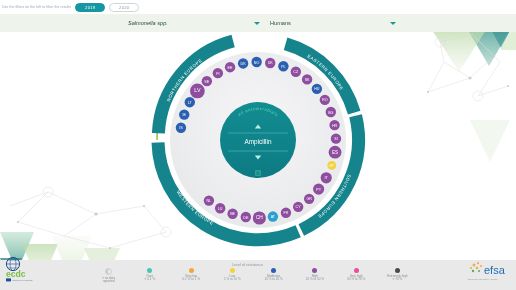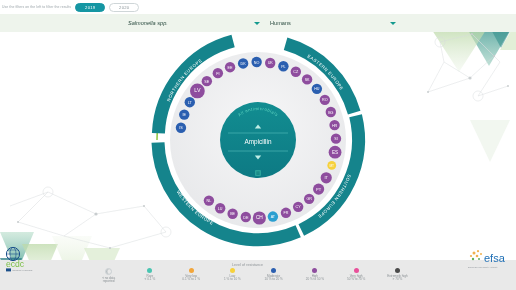--- a/index.html
+++ b/index.html
@@ -67,22 +67,22 @@
   .lg-dot{width:5px;height:5px;border-radius:50%;margin-bottom:1.5px;}
   .lg-moon{
     width:5px;height:5px;border-radius:50%;margin-bottom:1.5px;
     background:transparent;box-shadow:1.4px 0 0 0 #b9bfc2 inset;
     border:.6px solid #c9cfd2;
   }
   .lg-l1{font-size:3.1px;color:#8a9094;line-height:1.25;text-align:center;white-space:nowrap;}
   .lg-l2{font-size:3.1px;color:#8a9094;line-height:1.25;text-align:center;white-space:nowrap;}
 
   
-  .logo-ecdc{position:absolute;left:4px;bottom:14px;z-index:14;}
-  .logo-efsa{position:absolute;right:6px;bottom:16px;z-index:14;text-decoration:underline;}
+  .logo-ecdc{position:absolute;left:4px;bottom:4px;z-index:14;font-weight:bold;}
+  .logo-efsa{position:absolute;right:6px;bottom:4px;z-index:14;text-decoration:underline;}
 </style>
 </head>
 <body>
 
 <div class="bg">
   <svg width="516" height="290" viewBox="0 0 516 290">
     <defs>
       <linearGradient id="gT1" x1="0" y1="0" x2="0" y2="1">
         <stop offset="0" stop-color="#bcd9a8" stop-opacity=".75"></stop>
         <stop offset="1" stop-color="#e8f2e2" stop-opacity=".35"></stop>

